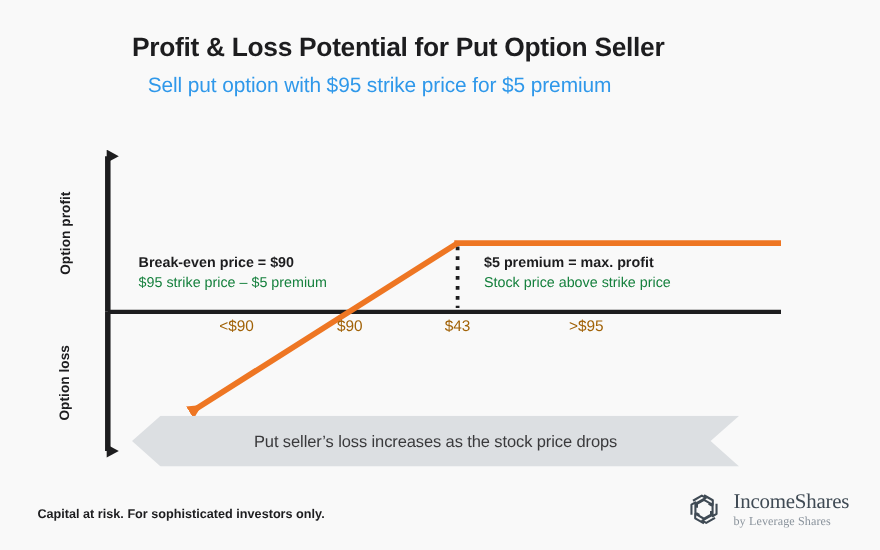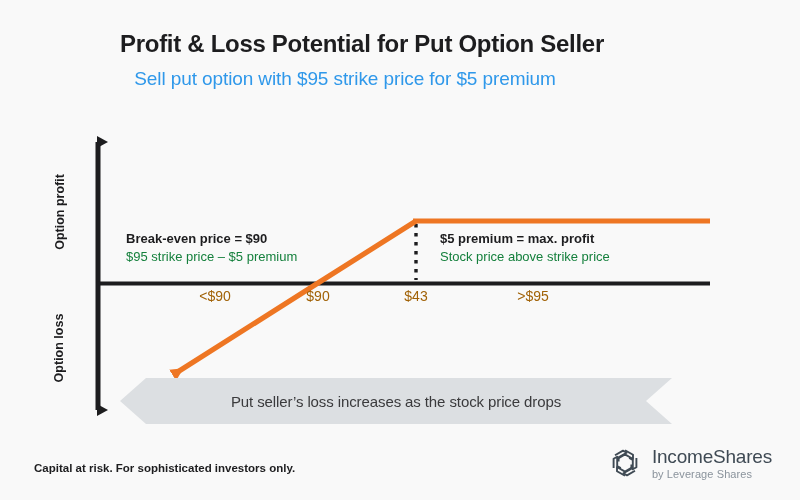--- a/index.html
+++ b/index.html
@@ -149,21 +149,21 @@
     top: 446px;
     display: flex;
     align-items: center;
     gap: 10px;
   }
   .logo-mark {
     width: 34px;
     height: 34px;
     flex: 0 0 34px;
   }
-  .logo-text { line-height: 1; }
+  .logo-text { line-height: 1; font-family: Liberation Serif, serif; }
   .logo-name {
     font-size: 19px;
     font-weight: normal;
     color: #3f4a54;
     letter-spacing: -0.2px;
   }
   .logo-tag {
     font-size: 11px;
     font-weight: normal;
     color: #8a939c;

